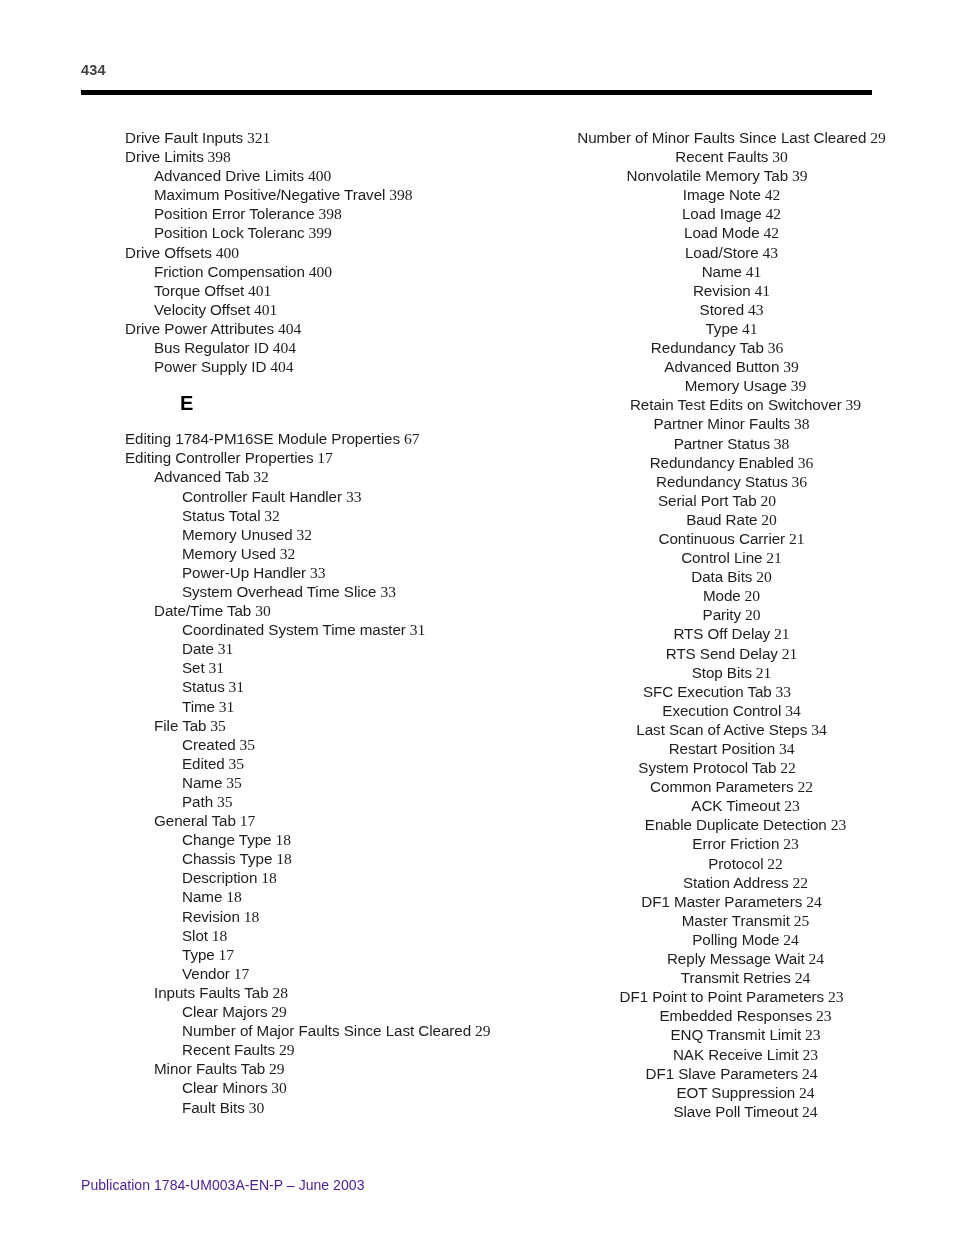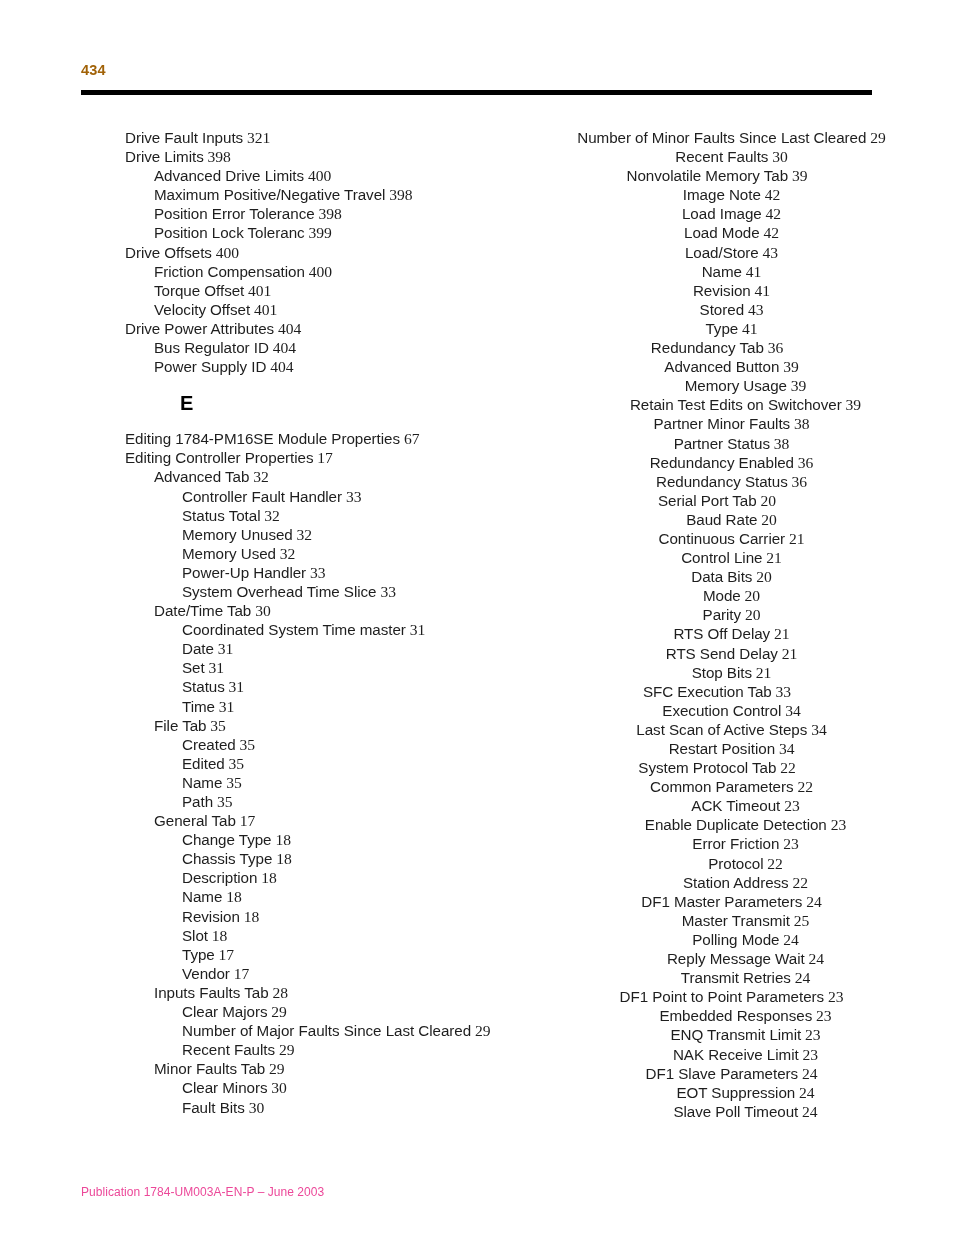--- a/index.html
+++ b/index.html
@@ -19,21 +19,21 @@
   }
 
   
   .page-number {
     position: absolute;
     left: 81px;
     top: 63px;
     font-size: 14.5px;
     font-weight: bold;
     letter-spacing: 0.2px;
-    color: #a16207;
+    color: #404040;
     line-height: 1;
   }
   .header-rule {
     position: absolute;
     left: 81px;
     top: 90px;
     width: 791px;
     height: 5px;
     background: #000000;
   }
@@ -76,25 +76,24 @@
     padding-left: 55px;
     margin-top: 12px;
     margin-bottom: 11px;
   }
 
   
   .footer {
     position: absolute;
     left: 81px;
     top: 1177px;
-    font-size: 12px;
-    color: #ec4899;
+    font-size: 14px;
+    color: #4c1d95;
     white-space: nowrap;
     letter-spacing: 0.05px;
-    margin-top: 8px;
   }
 </style>
 </head>
 <body>
 
 <div class="page">
 
   <div class="page-number">434</div>
   <div class="header-rule"></div>
 

